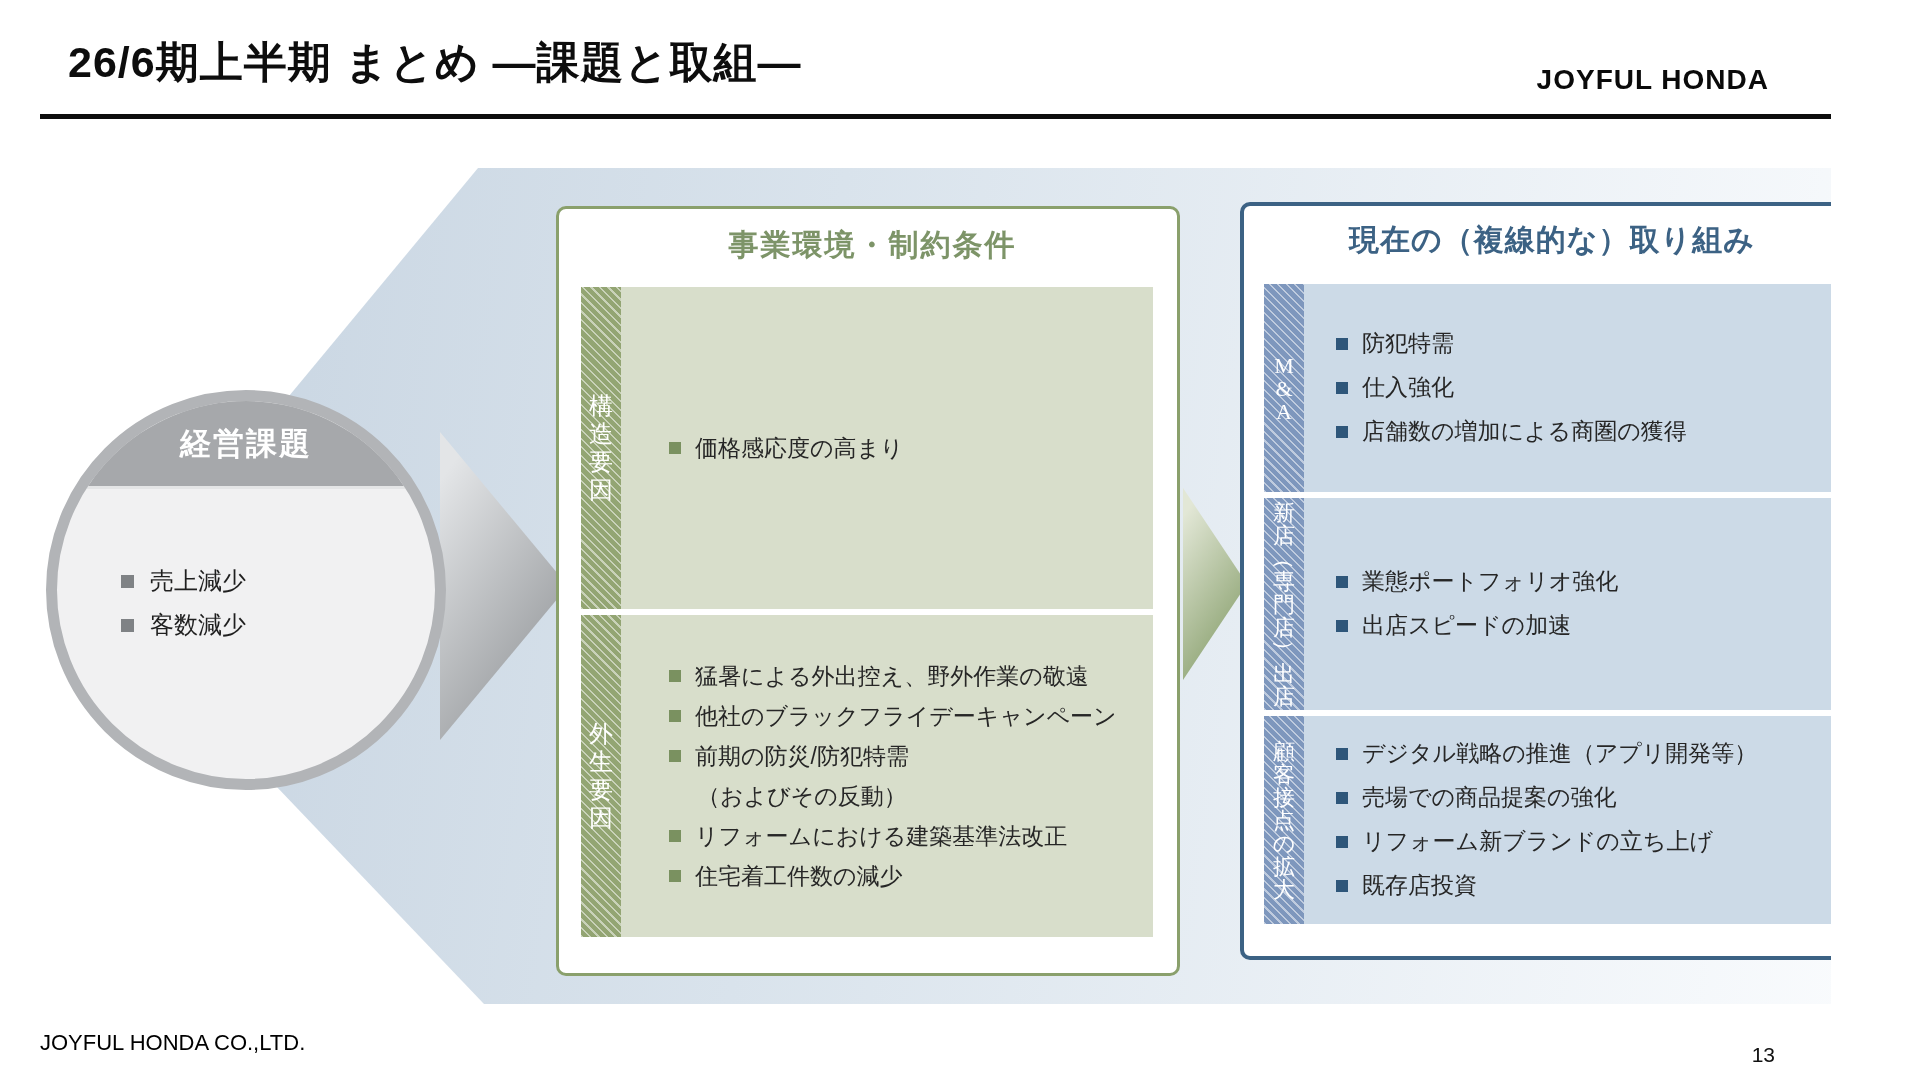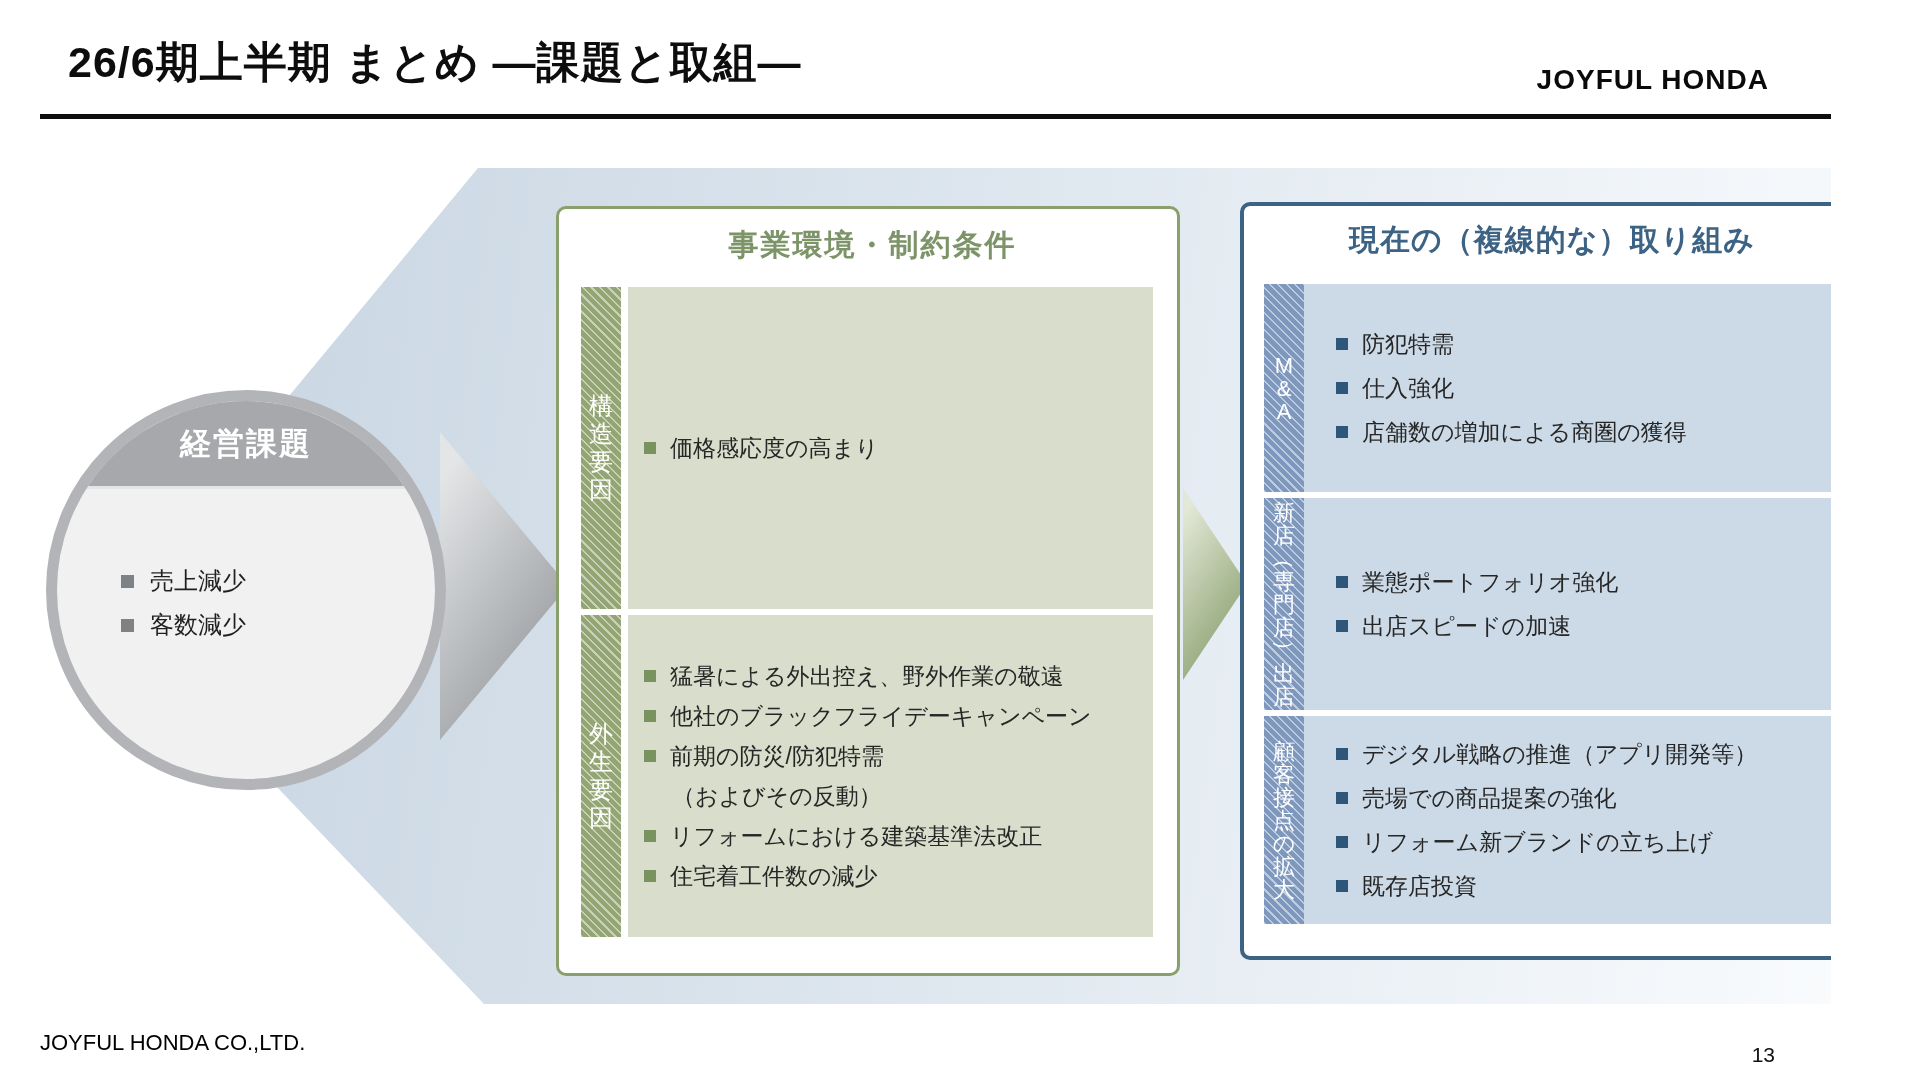--- a/index.html
+++ b/index.html
@@ -49,28 +49,28 @@
     background:#ffffff; border:3px solid #8aa06c; border-radius:10px; z-index:3; }
   .env-box .box-title { position:absolute; top:16px; left:0; right:0; text-align:center;
     font-size:30px; font-weight:700; color:#7d9468; letter-spacing:2px;margin-left:9px; }
   .env-row { position:absolute; left:22px; width:572px; display:flex; }
   .env-row-1 { top:78px; height:322px; }
   .env-row-2 { top:406px; height:322px; }
   .env-row .vbar { width:40px;
     background:repeating-linear-gradient(45deg, rgba(255,255,255,.5) 0 1.5px, rgba(255,255,255,0) 1.5px 6px), #93a573;
     display:flex; flex-direction:column; align-items:center; justify-content:center; }
   .env-row .rbody { flex:1; background:#d8decb; display:flex; flex-direction:column;
-    justify-content:center; padding-left:16px;margin-left:7px; }
+    justify-content:center; padding-left:48px; }
   .env-row .bline { font-size:23px; line-height:40px; color:#262626; }
   .env-row .sq { width:12px; height:12px; background:#7a9160; margin-right:14px; }
   .env-row .vchar { font-size:24px; line-height:28px; color:#ffffff; }
 
   
   .action-box { position:absolute; left:1240px; top:202px; width:624px; height:758px;
-    background:#ffffff; border:4px solid #3c6284; border-radius:10px; z-index:3; }
+    background:#ffffff; border:4px solid #3c6284; border-radius:10px; z-index:3;font-family:Liberation Serif, serif; }
   .action-box .box-title { position:absolute; top:14px; left:0; right:0; text-align:center;
     font-size:30px; font-weight:700; color:#3c6284; letter-spacing:1px; }
   .act-row { position:absolute; left:20px; width:572px; display:flex; }
   .act-row-1 { top:78px; height:208px; }
   .act-row-2 { top:292px; height:212px; }
   .act-row-3 { top:510px; height:208px; }
   .act-row .vbar { width:40px;
     background:repeating-linear-gradient(45deg, rgba(255,255,255,.5) 0 1.5px, rgba(255,255,255,0) 1.5px 6px), #7e97bd;
     display:flex; flex-direction:column; align-items:center; justify-content:center; }
   .act-row .rbody { flex:1; background:#ccdae7; display:flex; flex-direction:column;

